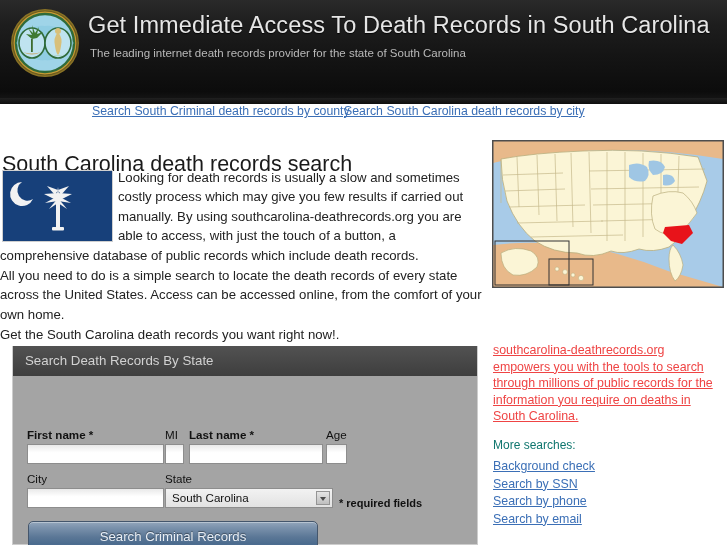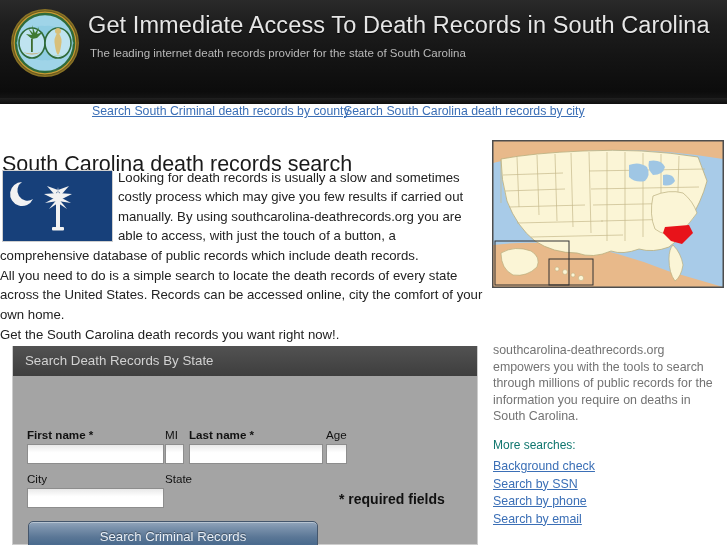--- a/index.html
+++ b/index.html
@@ -74,21 +74,21 @@
   
   .map {
     position: absolute; left: 492px; top: 140px; width: 232px; height: 148px;
     border: 1px solid #4d4d4d; background: #a8cbe8; overflow: hidden;
   }
   .map svg { display: block; }
 
   
   .side { position: absolute; left: 493px; top: 342px; width: 232px; }
   .side-p {
-    margin: 0; font-size: 12.4px; line-height: 16.6px; color: #737373;
+    margin: 0; font-size: 12.4px; line-height: 16.6px; color: #ef4444; text-decoration: underline;
   }
   .side-more {
     margin: 12px 0 0 0; font-size: 12px; line-height: 16px; color: #0f766e;
   }
   .side-links { margin: 4px 0 0 0; padding: 0; list-style: none; }
   .side-links li { margin: 0; padding: 0; line-height: 15.6px; }
   .side-links a {
     font-size: 12.4px; color: #3b6fb6; text-decoration: underline;
   }
 
@@ -148,22 +148,22 @@
     position: absolute; right: 2px; top: 2px; width: 14px; height: 14px;
     background: linear-gradient(180deg, #e4e4e4, #bfbfbf);
     border: 1px solid #949494;
   }
   .sel-arrow:after {
     content: ""; position: absolute; left: 3px; top: 5px;
     border-left: 3.5px solid transparent; border-right: 3.5px solid transparent;
     border-top: 4px solid #4a4a4a;
   }
   .req {
-    position: absolute; left: 326px; top: 75px;
-    font-size: 14px; font-weight: bold; color: #111; white-space: nowrap;
+    position: absolute; left: 326px; top: 81px;
+    font-size: 11px; font-weight: bold; color: #111; white-space: nowrap;
   }
 
   .btn {
     position: absolute; left: 15px; top: 105px; width: 290px; height: 31px;
     border-radius: 5px;
     border: 1px solid #44566c;
     background: linear-gradient(180deg, #93a6bb 0%, #7c93ad 18%, #5b7796 52%, #4b6b8e 75%, #56759a 100%);
     box-shadow: inset 0 1px 0 rgba(255,255,255,0.35);
     cursor: pointer;
   }
@@ -232,21 +232,21 @@
         <path d="M55 27 l9 11 l-9 -6 z"></path>
         <path d="M55 27 l-9 11 l9 -6 z"></path>
         <ellipse cx="55" cy="27" rx="4" ry="3.5"></ellipse>
       </g>
     </svg>
   </div>
 
   <div class="intro-wrap">
     <div class="intro-float"></div>
     <p class="intro-p">Looking for death records is usually a slow and sometimes costly process which may give you few results if carried out manually. By using southcarolina-deathrecords.org you are able to access, with just the touch of a button, a comprehensive database of public records which include death records.</p>
-    <p class="intro-p intro-p2">All you need to do is a simple search to locate the death records of every state across the United States. Records can be accessed online, city the comfort of your own home.</p>
+    <p class="intro-p intro-p2">All you need to do is a simple search to locate the death records of every state across the United States. Access can be accessed online, from the comfort of your own home.</p>
     <p class="intro-p intro-p2">Get the South Carolina death records you want right now!.</p>
   </div>
 
   <div class="map">
     <svg width="230" height="146" viewBox="0 0 230 146">
       <rect x="0" y="0" width="230" height="146" fill="#a8cbe8"></rect>
       <path d="M0 0 L230 0 L230 18 Q160 6 90 10 Q40 12 0 22 Z" fill="#e8b98a"></path>
       <path d="M0 104 Q50 98 105 108 Q140 116 175 130 L230 146 L0 146 Z" fill="#e8b98a"></path>
       <path d="M8 18 Q40 12 90 10 Q150 7 205 16 L214 40 Q208 62 196 80 Q190 96 176 106
                Q160 112 146 108 Q130 114 118 110 Q100 118 84 112 Q60 112 42 100
@@ -308,20 +308,24 @@
       <label class="lbl b lbl-last">Last name *</label>
       <input class="fld fld-last" type="text" value="" style="">
 
       <label class="lbl lbl-age">Age</label>
       <input class="fld fld-age" type="text" value="" style="">
 
       <label class="lbl lbl-city">City</label>
       <input class="fld fld-city" type="text" value="" style="">
 
       <label class="lbl lbl-state">State</label>
+      <div class="sel">
+        <span class="sel-val">South Carolina</span>
+        <span class="sel-arrow"></span>
+      </div>
 
       <span class="req">* required fields</span>
 
       <div class="btn">
         <span class="btn-label">Search Criminal Records</span>
       </div>
 
     </div>
   </div>
 

